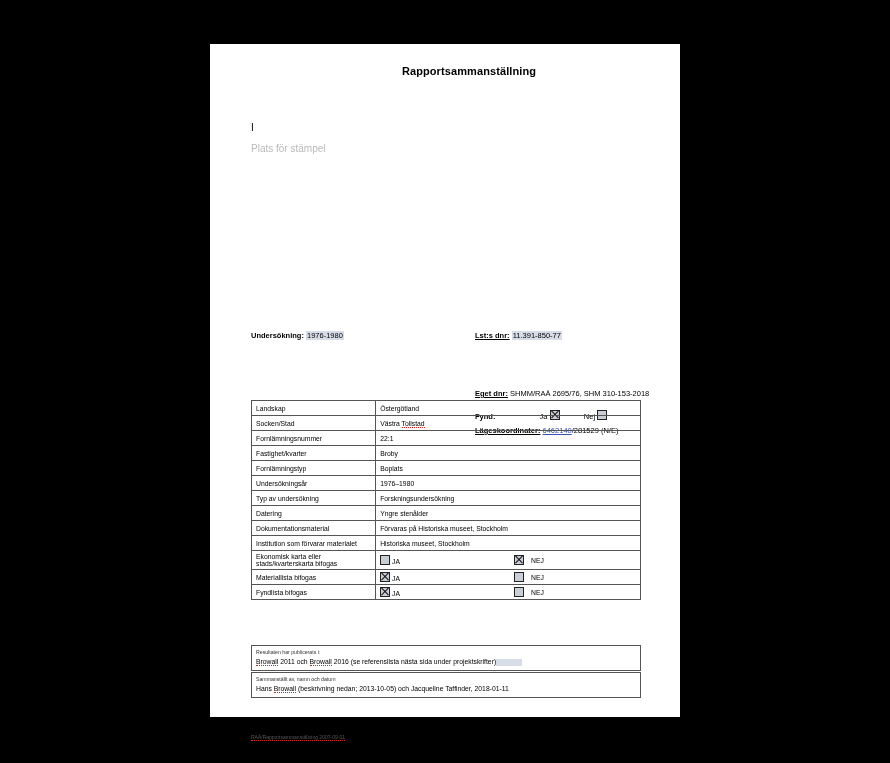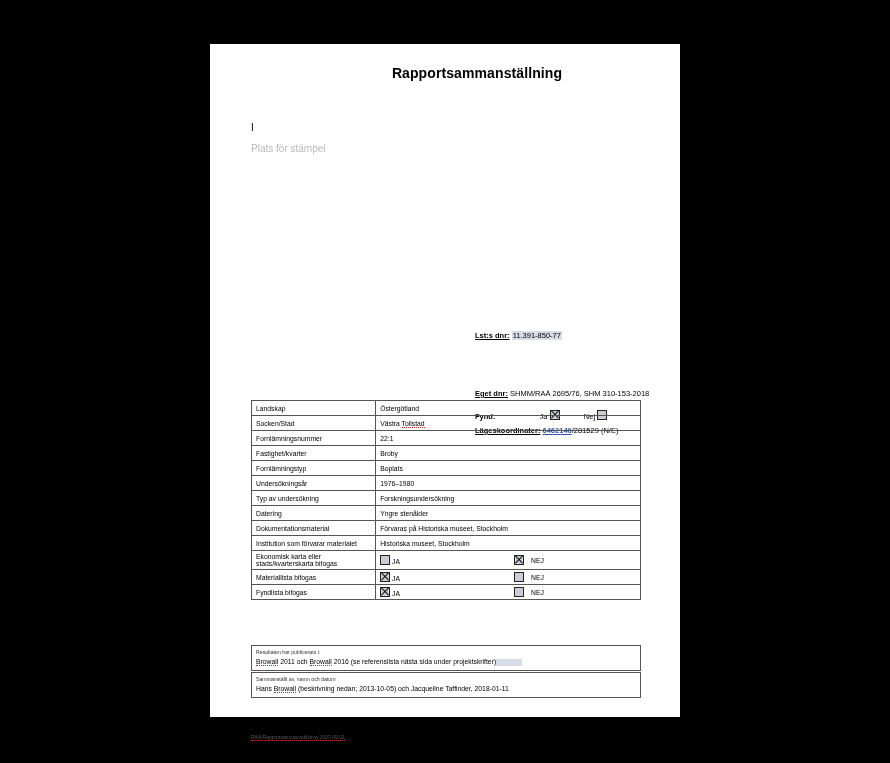--- a/index.html
+++ b/index.html
@@ -16,27 +16,27 @@
   .page {
     position: absolute;
     left: 210px;
     top: 44px;
     width: 470px;
     height: 673px;
     background: #ffffff;
   }
   .doc-title {
     position: absolute;
-    left: 8px;
+    left: 0;
     top: 21px;
     width: 470px;
     text-align: center;
     padding-left: 48px;
     box-sizing: border-box;
-    font-size: 14px;
+    font-size: 11px;
     font-weight: bold;
     color: #000;
     letter-spacing: 0.1px;
   }
   .cursor-line {
     position: absolute;
     left: 41px;
     top: 78px;
     font-size: 10px;
     color: #000;
@@ -66,21 +66,21 @@
     width: 185px;
     font-size: 7.5px;
     color: #000;
     line-height: 13px;
   }
   .row-l { margin-bottom: 1px; white-space: nowrap; }
   .lbl { font-weight: bold; }
   .lbl-u { font-weight: bold; text-decoration: underline; }
   .val { font-weight: normal; }
   .hl { background: #d7dde8; padding: 0 1px; }
-  .link { color: #3b55b0; text-decoration: underline; font-weight: bold; }
+  .link { color: #3b55b0; text-decoration: underline; }
   .redline { color: #000; border-bottom: 1px dotted #cc2222; }
   .gap { height: 9px; }
 
   .blank-box {
     display: inline-block;
     width: 26px;
     height: 7px;
     background: #d7dde8;
     vertical-align: middle;
   }
@@ -157,20 +157,24 @@
 <body>
 
 <div class="page">
 
   <div class="doc-title">Rapportsammanställning</div>
 
   <div class="cursor-line">I</div>
   <div class="stamp-placeholder">Plats för stämpel</div>
 
   <div class="info-left">
+    <div class="row-l">
+      <span class="lbl">Undersökning:</span>
+      <span class="val hl">1976-1980</span>
+    </div>
     <div class="gap"></div>
   </div>
 
   <div class="info-right">
     <div class="row-l">
       <span class="lbl-u">Lst:s dnr:</span>
       <span class="val hl">11.391-850-77</span>
     </div>
     <div class="row-l" style="white-space:normal;margin-top:45px;">
       <span class="lbl-u">Eget dnr:</span>

